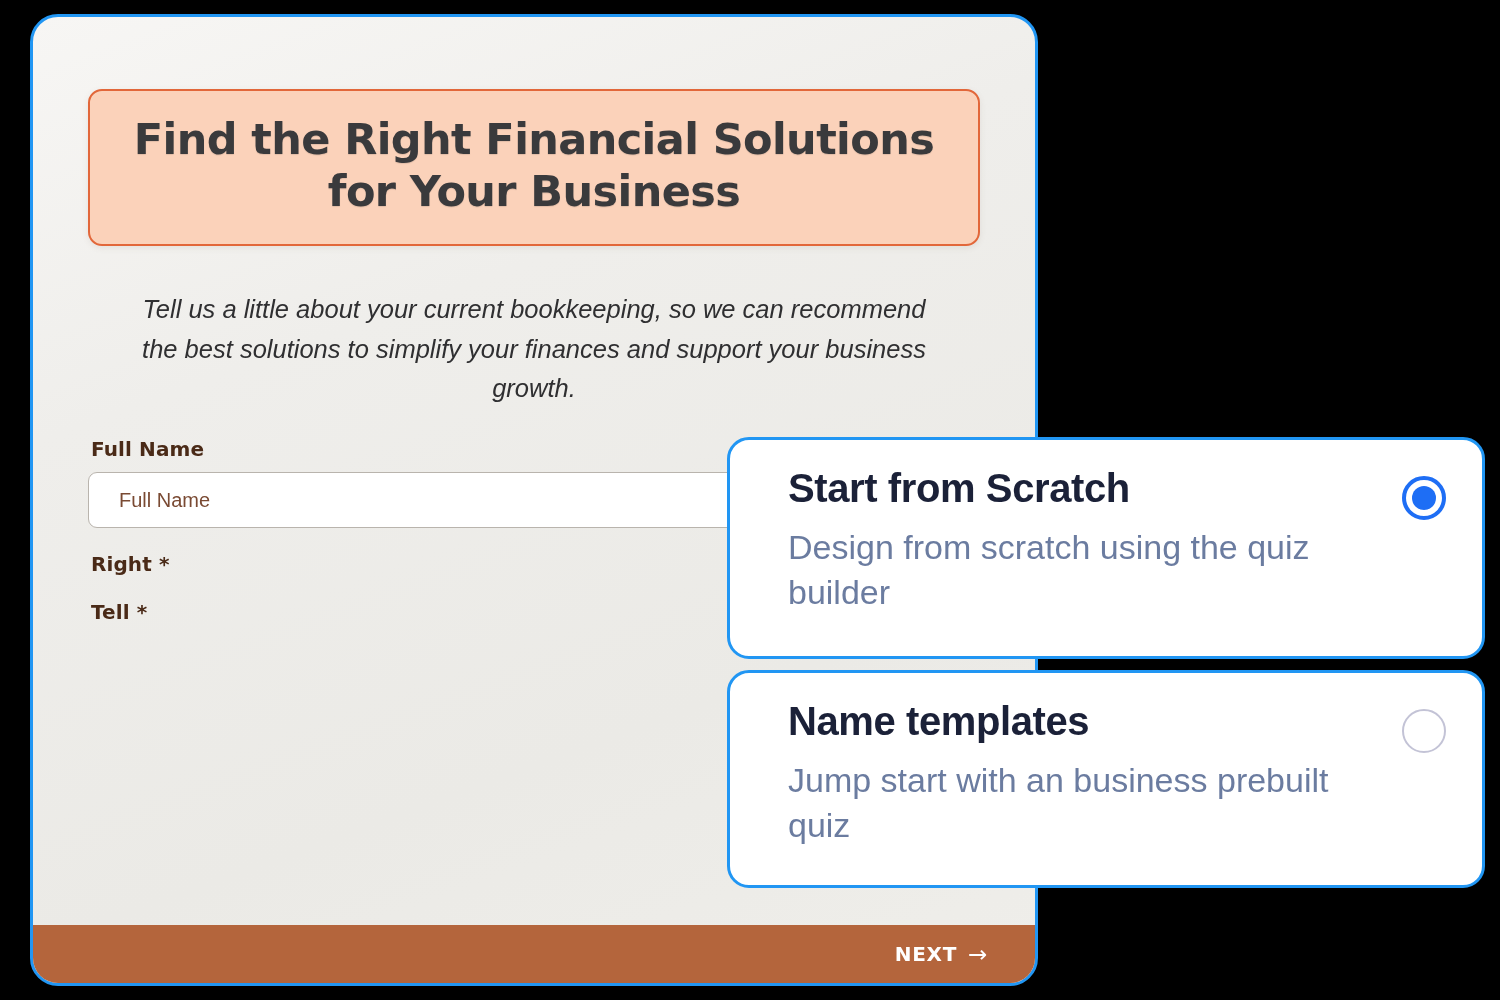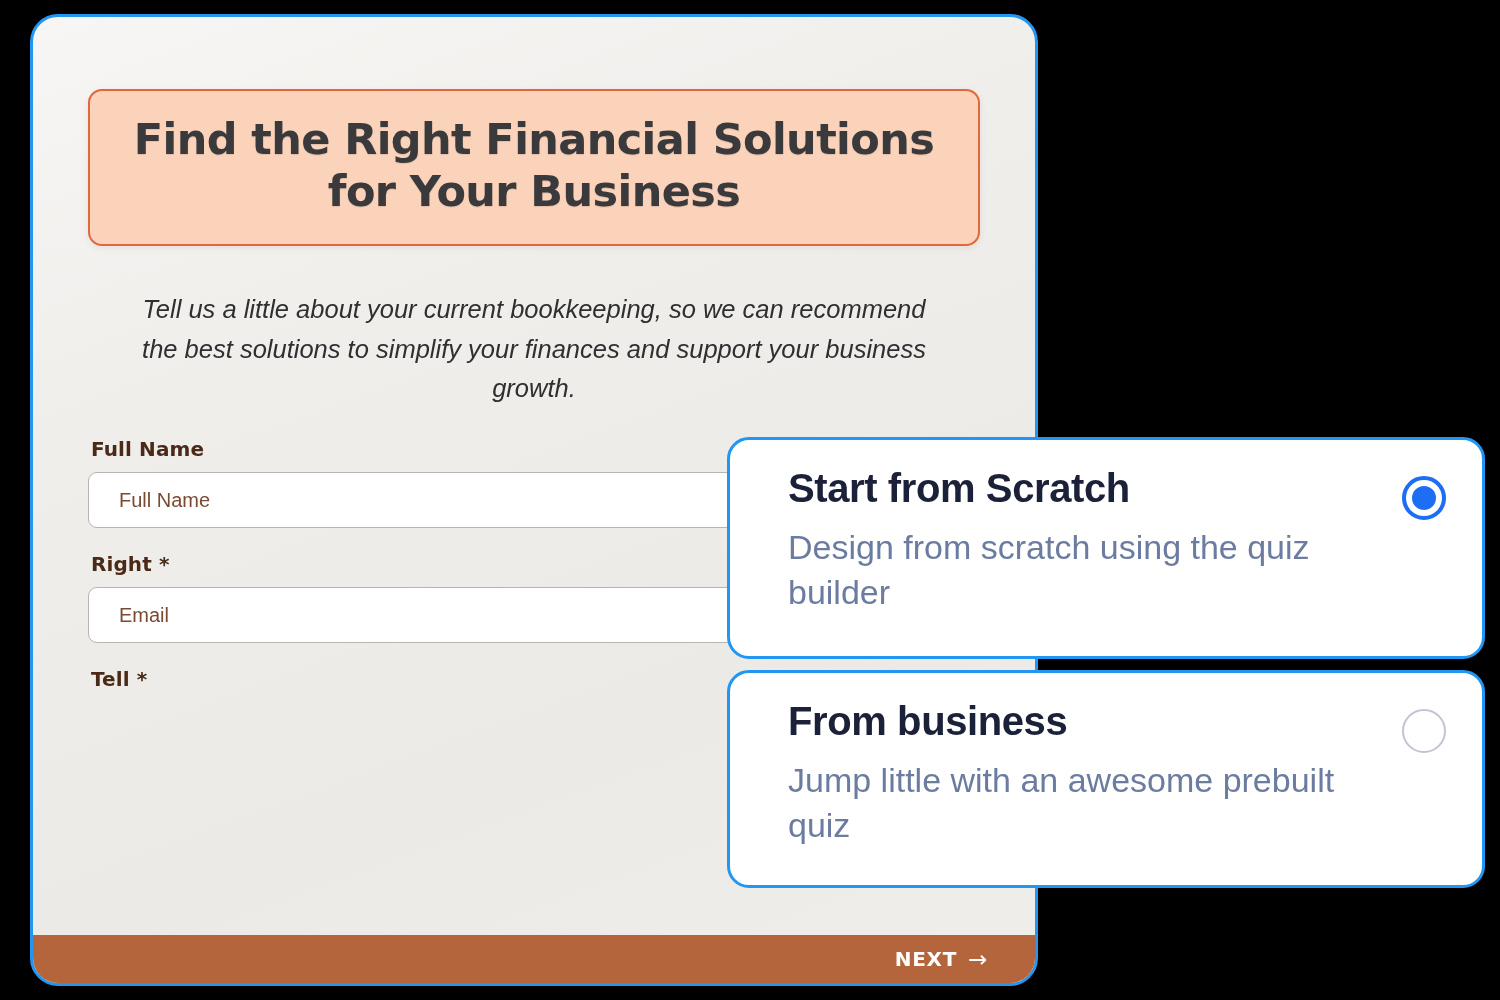--- a/index.html
+++ b/index.html
@@ -101,21 +101,21 @@
     outline: none;
   }
   .field-input::placeholder {
     color: #7a4a33;
     opacity: 1;
   }
 
   
   #panel-footer {
     flex: 0 0 auto;
-    height: 48px;
+    height: 58px;
     background: #b4653c;
     display: flex;
     align-items: center;
     justify-content: flex-end;
     padding-right: 47px;
     box-sizing: border-box;
   }
   #next-button {
     background: none;
     border: none;
@@ -218,21 +218,20 @@
 
     <div id="fields">
 
       <div class="field">
         <label class="field-label">Full Name</label>
         <input class="field-input" type="text" placeholder="Full Name" style="">
       </div>
 
       <div class="field">
         <label class="field-label">Right *</label>
-        <input class="field-input" type="text" placeholder="Email" style="">
       </div>
 
       <div class="field">
         <label class="field-label">Tell *</label>
       </div>
 
     </div>
   </div>
 
   <div id="panel-footer">
@@ -247,17 +246,17 @@
 <div class="option-card" id="option-card-scratch">
   <div class="option-text">
     <h2 class="option-title">Start from Scratch</h2>
     <p class="option-desc">Design from scratch using the quiz builder</p>
   </div>
   <span class="radio selected"></span>
 </div>
 
 <div class="option-card" id="option-card-templates">
   <div class="option-text">
-    <h2 class="option-title">From business</h2>
-    <p class="option-desc">Jump little with an awesome prebuilt quiz</p>
+    <h2 class="option-title">Name templates</h2>
+    <p class="option-desc">Jump start with an business prebuilt quiz</p>
   </div>
   <span class="radio unselected"></span>
 </div>
 
 </body></html>

